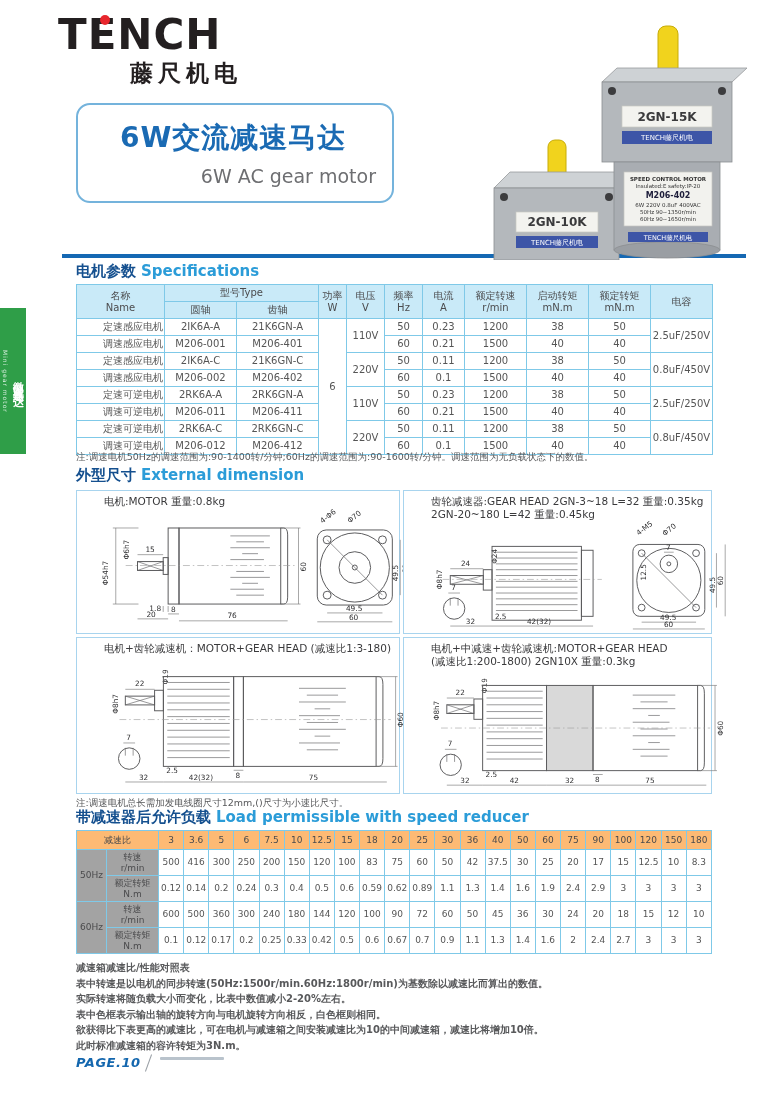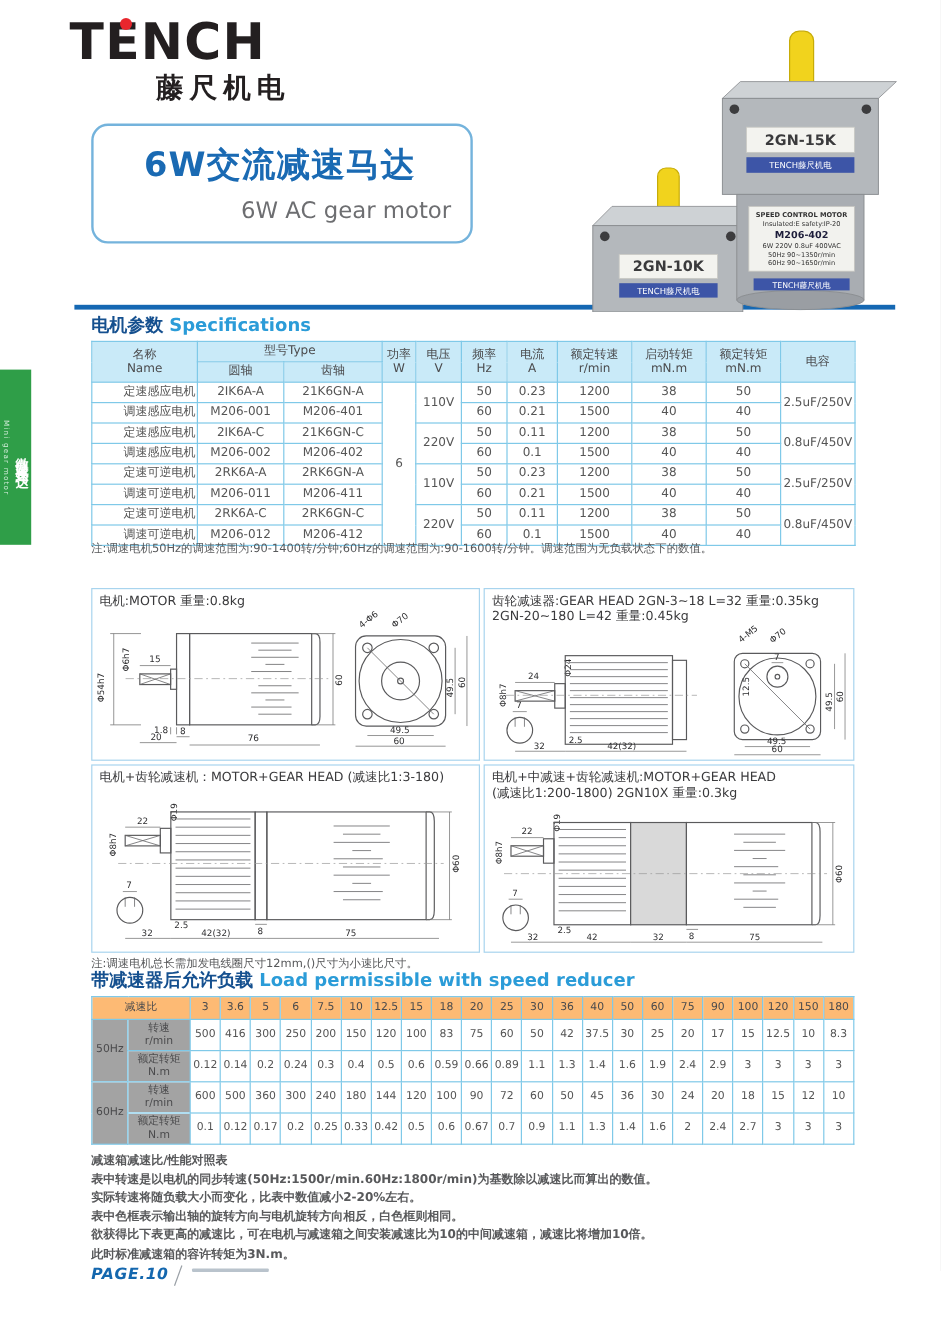--- a/index.html
+++ b/index.html
@@ -40,21 +40,21 @@
   table{border-collapse:collapse;table-layout:fixed;}
   .spec-table{position:absolute;left:76px;top:284px;width:636px;font-size:10px;color:#555;}
   .spec-table th,.spec-table td{border:1px solid #7fc9e8;text-align:center;padding:0 1px;
         height:16px;line-height:1.15;white-space:pre-line;overflow:hidden;}
   .spec-table thead th{background:#c9eaf8;font-weight:normal;color:#4b4b4d;}
   .spec-table td:first-child{text-align:right;}
   .note{position:absolute;left:76px;font-size:9.5px;color:#57585a;white-space:nowrap;}
   .note1{top:451px;} .note2{top:797px;}
 
   
-  .panel{position:absolute;border:1px solid #a8d4ee;background:#fff;box-sizing:border-box;}
+  .panel{position:absolute;border:1px solid #a8d4ee;background:#fff;box-sizing:border-box;padding-left:21px;}
   .p1{left:76px;top:490px;width:324px;height:144px;}
   .p2{left:403px;top:490px;width:309px;height:144px;}
   .p3{left:76px;top:637px;width:324px;height:157px;}
   .p4{left:403px;top:637px;width:309px;height:157px;}
   .panel-title{font-size:10.5px;color:#3a3a3c;margin:4px 6px 0;line-height:1.25;white-space:nowrap;}
   .panel svg{display:block;}
   .draw line,.draw path,.draw rect,.draw circle,.draw ellipse{stroke:#5a5a5c;fill:none;stroke-width:1;}
   .draw .thin{stroke-width:0.7;stroke:#6a6a6c;}
   .draw .dim{stroke-width:0.65;stroke:#777;}
   .draw .cl{stroke-width:0.6;stroke:#999;stroke-dasharray:7 3 1.5 3;}
@@ -274,20 +274,23 @@
           <td>60</td>
           <td>0.1</td>
           <td>1500</td>
           <td>40</td>
           <td>40</td>
         </tr>
       </tbody>
   </table>
   <div class="note note1">注:调速电机50Hz的调速范围为:90-1400转/分钟;60Hz的调速范围为:90-1600转/分钟。调速范围为无负载状态下的数值。</div>
 
+  <div class="sec sec2">
+    <span class="cn">外型尺寸</span><span class="en">External dimension</span>
+  </div>
 
   <div class="panel p1">
     <div class="panel-title">电机:MOTOR 重量:0.8kg</div>
     <svg class="draw" viewBox="0 0 326 120" width="322" height="119">
       <line class="dim" x1="18" y1="20" x2="18" y2="97"></line>
         <path class="dim" d="M15 20h26 M15 97h26"></path>
       <text transform="rotate(-90 10 78)" x="10" y="78">Φ54h7</text>
       <rect x="40" y="54" width="26" height="9"></rect>
         <path class="thin" d="M40 54 66 63 M66 54 40 63"></path>
       <text transform="rotate(-90 31 52)" x="31" y="52">Φ6h7</text>
@@ -551,21 +554,21 @@
 N.m</th>
           <td>0.12</td>
           <td>0.14</td>
           <td>0.2</td>
           <td>0.24</td>
           <td>0.3</td>
           <td>0.4</td>
           <td>0.5</td>
           <td>0.6</td>
           <td>0.59</td>
-          <td>0.66</td>
+          <td>0.62</td>
           <td>0.89</td>
           <td>1.1</td>
           <td>1.3</td>
           <td>1.4</td>
           <td>1.6</td>
           <td>1.9</td>
           <td>2.4</td>
           <td>2.9</td>
           <td>3</td>
           <td>3</td>

